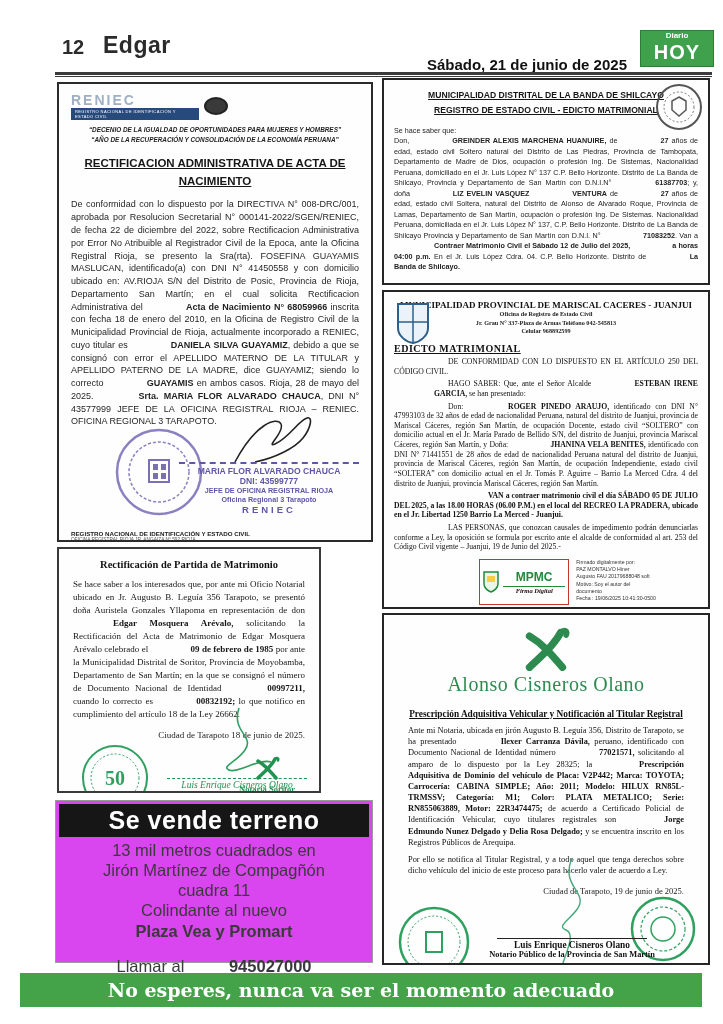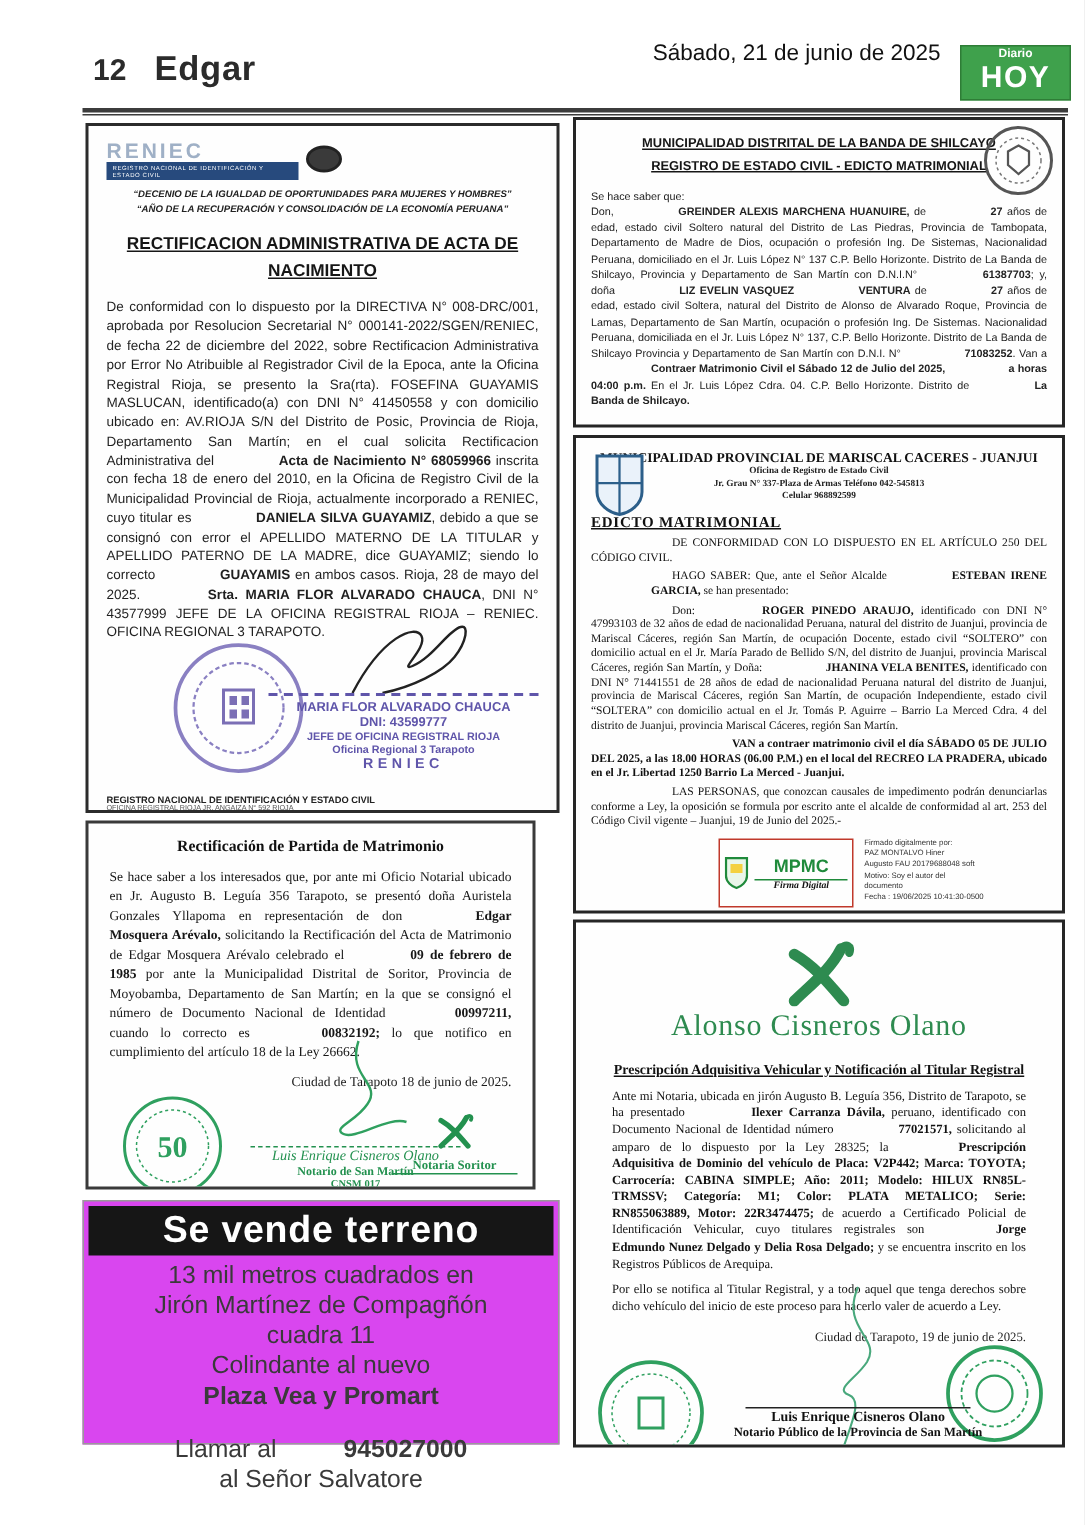--- a/index.html
+++ b/index.html
@@ -4,21 +4,21 @@
 <style>
   html,body{margin:0;padding:0;background:#e8e8e8;}
   .page{position:relative;width:723px;height:1024px;background:#ffffff;overflow:hidden;
         font-family:"Liberation Sans",sans-serif;color:#1c1c1c;}
   .abs{position:absolute;}
   .b{font-weight:700;padding-left:40px;}
 
   
   .pagenum{left:62px;top:36px;font-size:20px;font-weight:800;color:#2b2b2b;}
   .section{left:103px;top:32px;font-size:23px;font-weight:800;color:#2b2b2b;letter-spacing:.5px;}
-  .hdate{right:96px;top:27px;font-size:15px;color:#111;}
+  .hdate{right:96px;top:56px;font-size:15px;color:#111;font-weight:bold;}
   .hoy{right:9px;top:30px;width:74px;height:37px;background:#3fa14c;border:1px solid #2e7d36;
        text-align:center;color:#fff;box-sizing:border-box;}
   .hoy .t{font-size:8px;font-weight:700;line-height:10px;}
   .hoy .m{font-size:20px;font-weight:900;line-height:22px;letter-spacing:1px;}
   .hrule{left:55px;width:657px;top:72px;height:5px;border-top:3px solid #3c3c3c;border-bottom:1px solid #3c3c3c;box-sizing:border-box;}
 
   
   .doc{box-sizing:border-box;background:#fefefe;overflow:hidden;}
 
   
@@ -36,21 +36,21 @@
   .stamp1 .dn{font-weight:800;font-size:8.6px;}
   .stamp1 .ro{font-weight:700;font-size:7.2px;}
   .stamp1 .of{font-weight:700;font-size:7.2px;}
   .stamp1 .or{font-weight:800;font-size:9.5px;letter-spacing:3px;}
   .d1foot{margin-top:4px;color:#222;}
   .d1foot .f1{font-weight:800;font-size:6.2px;}
   .d1foot .fs{font-size:4.8px;color:#555;line-height:1.4;}
   .d1foot .fu{text-decoration:underline;}
 
   
-  .doc2{left:57px;top:547px;width:300px;height:246px;border:2px solid #3a3a3a;padding:10px 14px;font-family:"Liberation Serif",serif;}
+  .doc2{left:57px;top:547px;width:264px;height:246px;border:2px solid #3a3a3a;padding:10px 14px;font-family:"Liberation Serif",serif;}
   .d2title{text-align:center;font-weight:700;font-size:10.5px;color:#111;}
   .d2body{margin-top:8px;font-size:9px;line-height:1.45;text-align:justify;color:#161616;}
   .d2date{text-align:right;font-size:9px;margin-top:8px;}
   .d2sign{position:relative;height:80px;}
   .d2signer{position:absolute;left:86px;top:38px;width:156px;text-align:center;color:#23914f;}
   .d2signer .sline{border-top:1px dashed #23914f;width:140px;margin:0 auto 1px;}
   .d2signer .sn{font-style:italic;font-size:9.5px;}
   .d2signer .sr{font-size:8px;font-weight:700;font-family:Liberation Serif, serif;}
   .d2signer .sc{font-size:7px;font-weight:800;}
   .d2brand{position:absolute;right:-4px;top:16px;width:84px;text-align:center;color:#23914f;}
@@ -283,14 +283,15 @@
         <path d="M36 2 C24 30 52 36 42 52 C34 64 20 70 30 74 C40 78 30 96 24 116" fill="none" stroke="#49a87c" stroke-width="1.4"></path>
       </svg>
       <div class="d5signer">
         <div class="sline"></div>
         <div class="n5">Luis Enrique Cisneros Olano</div>
         <div class="r5">Notario Público de la Provincia de San Martín</div>
       </div>
     </div>
   </div>
 
+  <div class="abs banner">No esperes, nunca va ser el momento adecuado</div>
 
 </div>
 
 </body></html>

